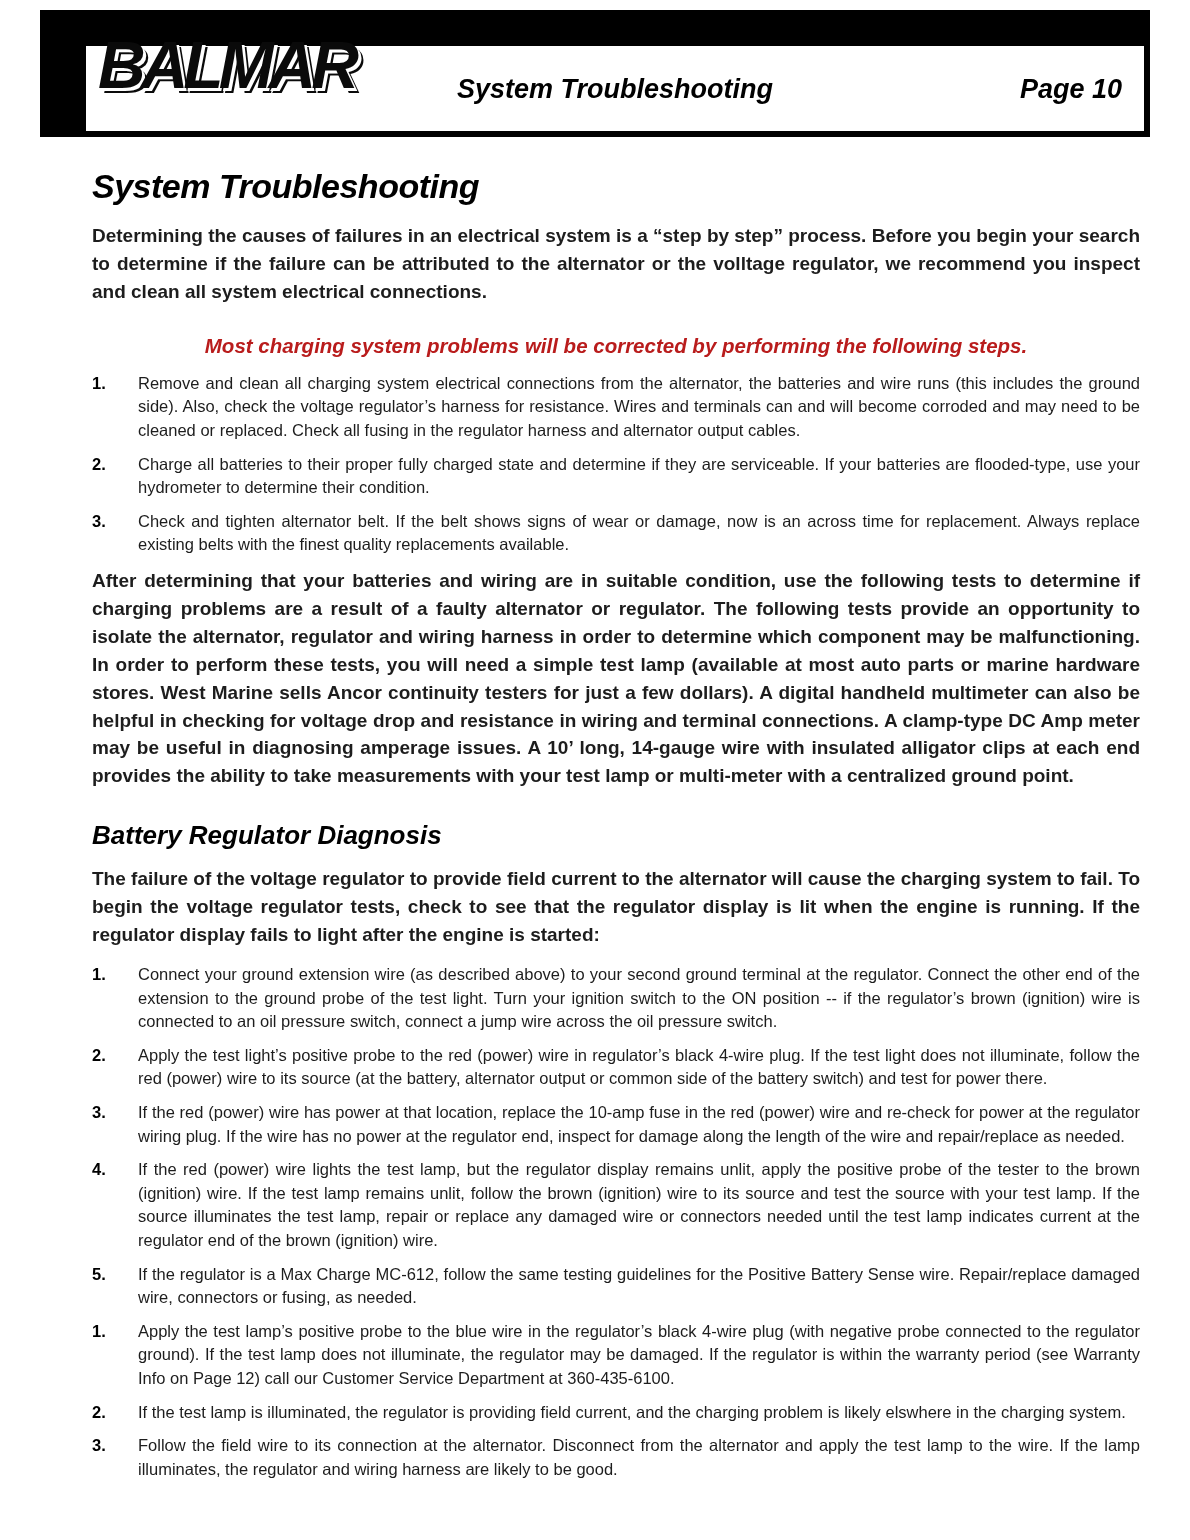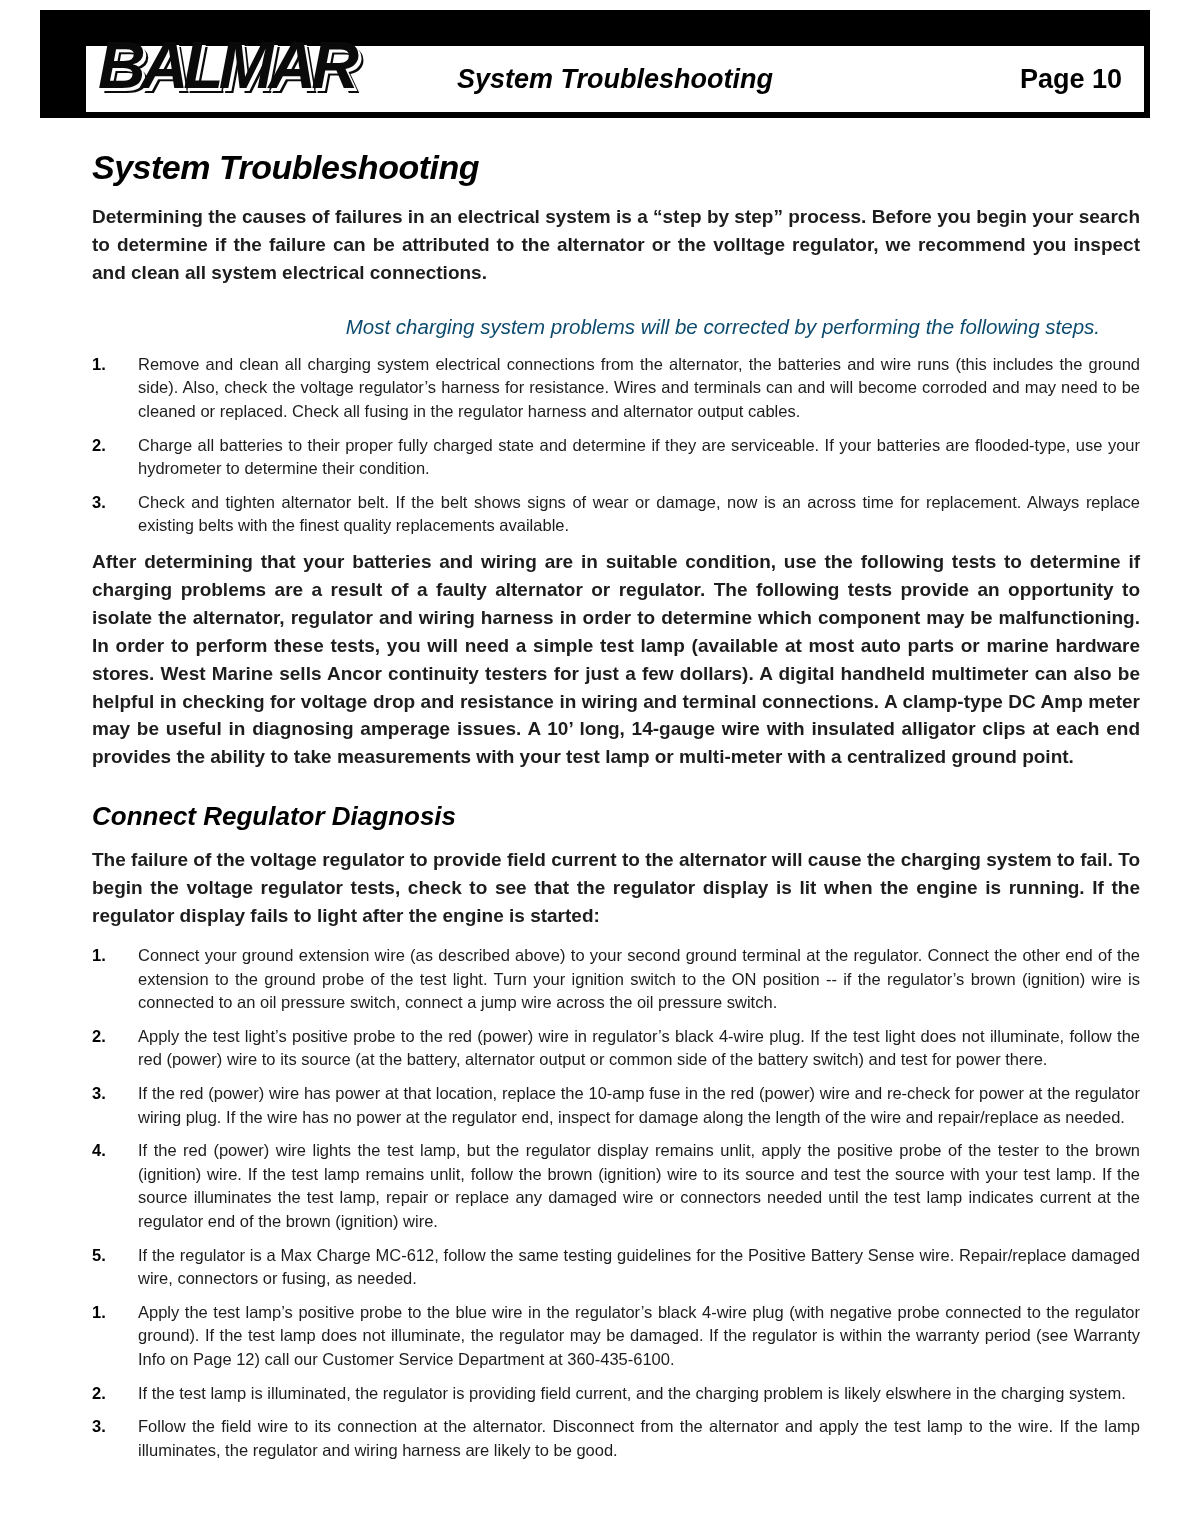--- a/index.html
+++ b/index.html
@@ -8,21 +8,21 @@
     background: #ffffff;
   }
   body {
     width: 1190px;
     font-family: "Liberation Sans", sans-serif;
     color: #1d1d1d;
   }
   
   .band {
     margin: 10px 40px 0 40px;
-    height: 108px;
+    height: 127px;
     background: #000000;
     position: relative;
   }
   .band-inner {
     position: absolute;
     left: 46px;
     right: 6px;
     top: 36px;
     bottom: 6px;
     background: #ffffff;
@@ -52,20 +52,21 @@
     font-style: italic;
     color: #000000;
   }
   .band-page {
     position: absolute;
     right: 22px;
     top: 50%;
     transform: translateY(-50%);
     font-size: 27px;
     font-weight: bold;
+    font-style: italic;
     color: #000000;
   }
   
   .content {
     padding: 0 50px 40px 92px;
   }
   .doc-title {
     font-size: 34px;
     font-weight: bold;
     font-style: italic;
@@ -75,24 +76,24 @@
   }
   p.body {
     font-size: 19px;
     line-height: 1.47;
     margin: 0 0 14px 0;
     text-align: justify;
     font-weight: bold;
   }
   .callout {
     font-size: 20.5px;
-    font-weight: normal;
-    font-style: italic;
-    text-align: right;
-    color: #0c4a6e;
+    font-weight: bold;
+    font-style: italic;
+    text-align: center;
+    color: #b91c1c;
     margin: 28px 40px 14px 40px;
   }
   .steps {
     margin: 0 0 8px 0;
   }
   .step {
     display: flex;
     margin-bottom: 10px;
     font-size: 16.5px;
     line-height: 1.43;
@@ -145,21 +146,21 @@
         <span class="step-text">Charge all batteries to their proper fully charged state and determine if they are serviceable. If your batteries are flooded-type, use your hydrometer to determine their condition.</span>
       </div>
       <div class="step">
         <span class="step-num">3.</span>
         <span class="step-text">Check and tighten alternator belt. If the belt shows signs of wear or damage, now is an across time for replacement. Always replace existing belts with the finest quality replacements available.</span>
       </div>
     </div>
 
     <p class="body">After determining that your batteries and wiring are in suitable condition, use the following tests to determine if charging problems are a result of a faulty alternator or regulator. The following tests provide an opportunity to isolate the alternator, regulator and wiring harness in order to determine which component may be malfunctioning. In order to perform these tests, you will need a simple test lamp (available at most auto parts or marine hardware stores. West Marine sells Ancor continuity testers for just a few dollars). A digital handheld multimeter can also be helpful in checking for voltage drop and resistance in wiring and terminal connections. A clamp-type DC Amp meter may be useful in diagnosing amperage issues. A 10’ long, 14-gauge wire with insulated alligator clips at each end provides the ability to take measurements with your test lamp or multi-meter with a centralized ground point.</p>
 
-    <h2 class="section-heading">Connect Regulator Diagnosis</h2>
+    <h2 class="section-heading">Battery Regulator Diagnosis</h2>
 
     <p class="body">The failure of the voltage regulator to provide field current to the alternator will cause the charging system to fail. To begin the voltage regulator tests, check to see that the regulator display is lit when the engine is running. If the regulator display fails to light after the engine is started:</p>
 
     <div class="steps">
       <div class="step">
         <span class="step-num">1.</span>
         <span class="step-text">Connect your ground extension wire (as described above) to your second ground terminal at the regulator. Connect the other end of the extension to the ground probe of the test light. Turn your ignition switch to the ON position -- if the regulator’s brown (ignition) wire is connected to an oil pressure switch, connect a jump wire across the oil pressure switch.</span>
       </div>
       <div class="step">
         <span class="step-num">2.</span>

